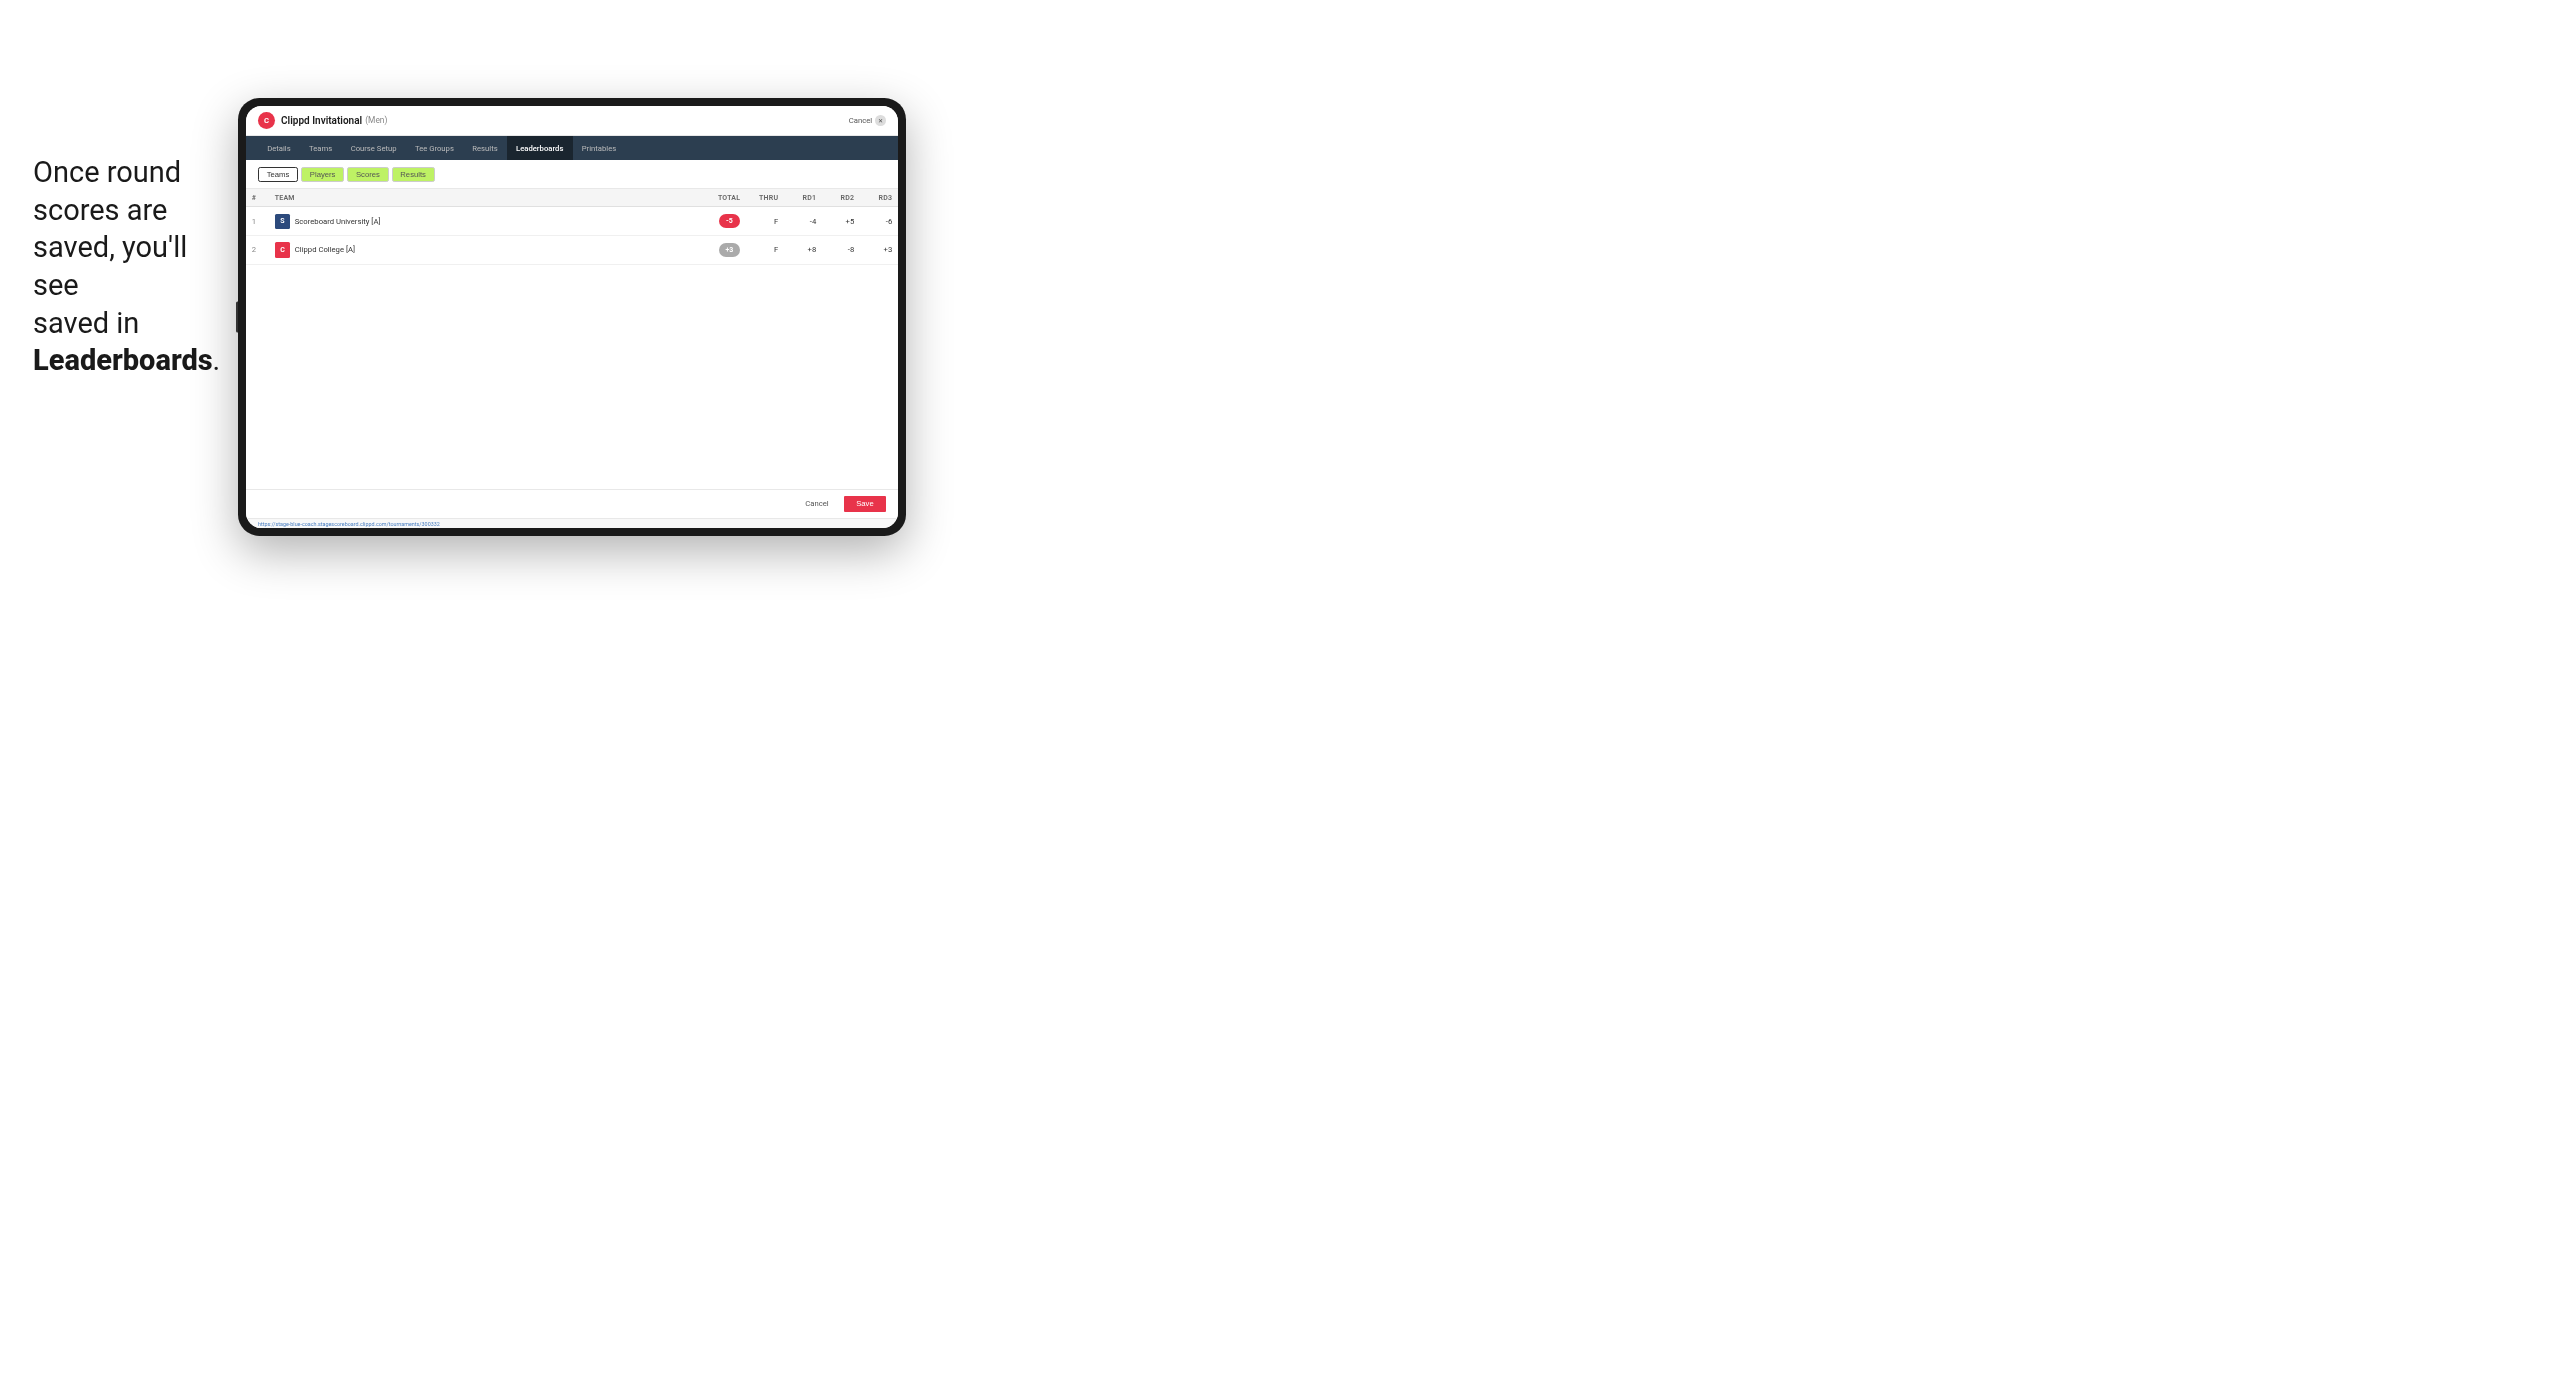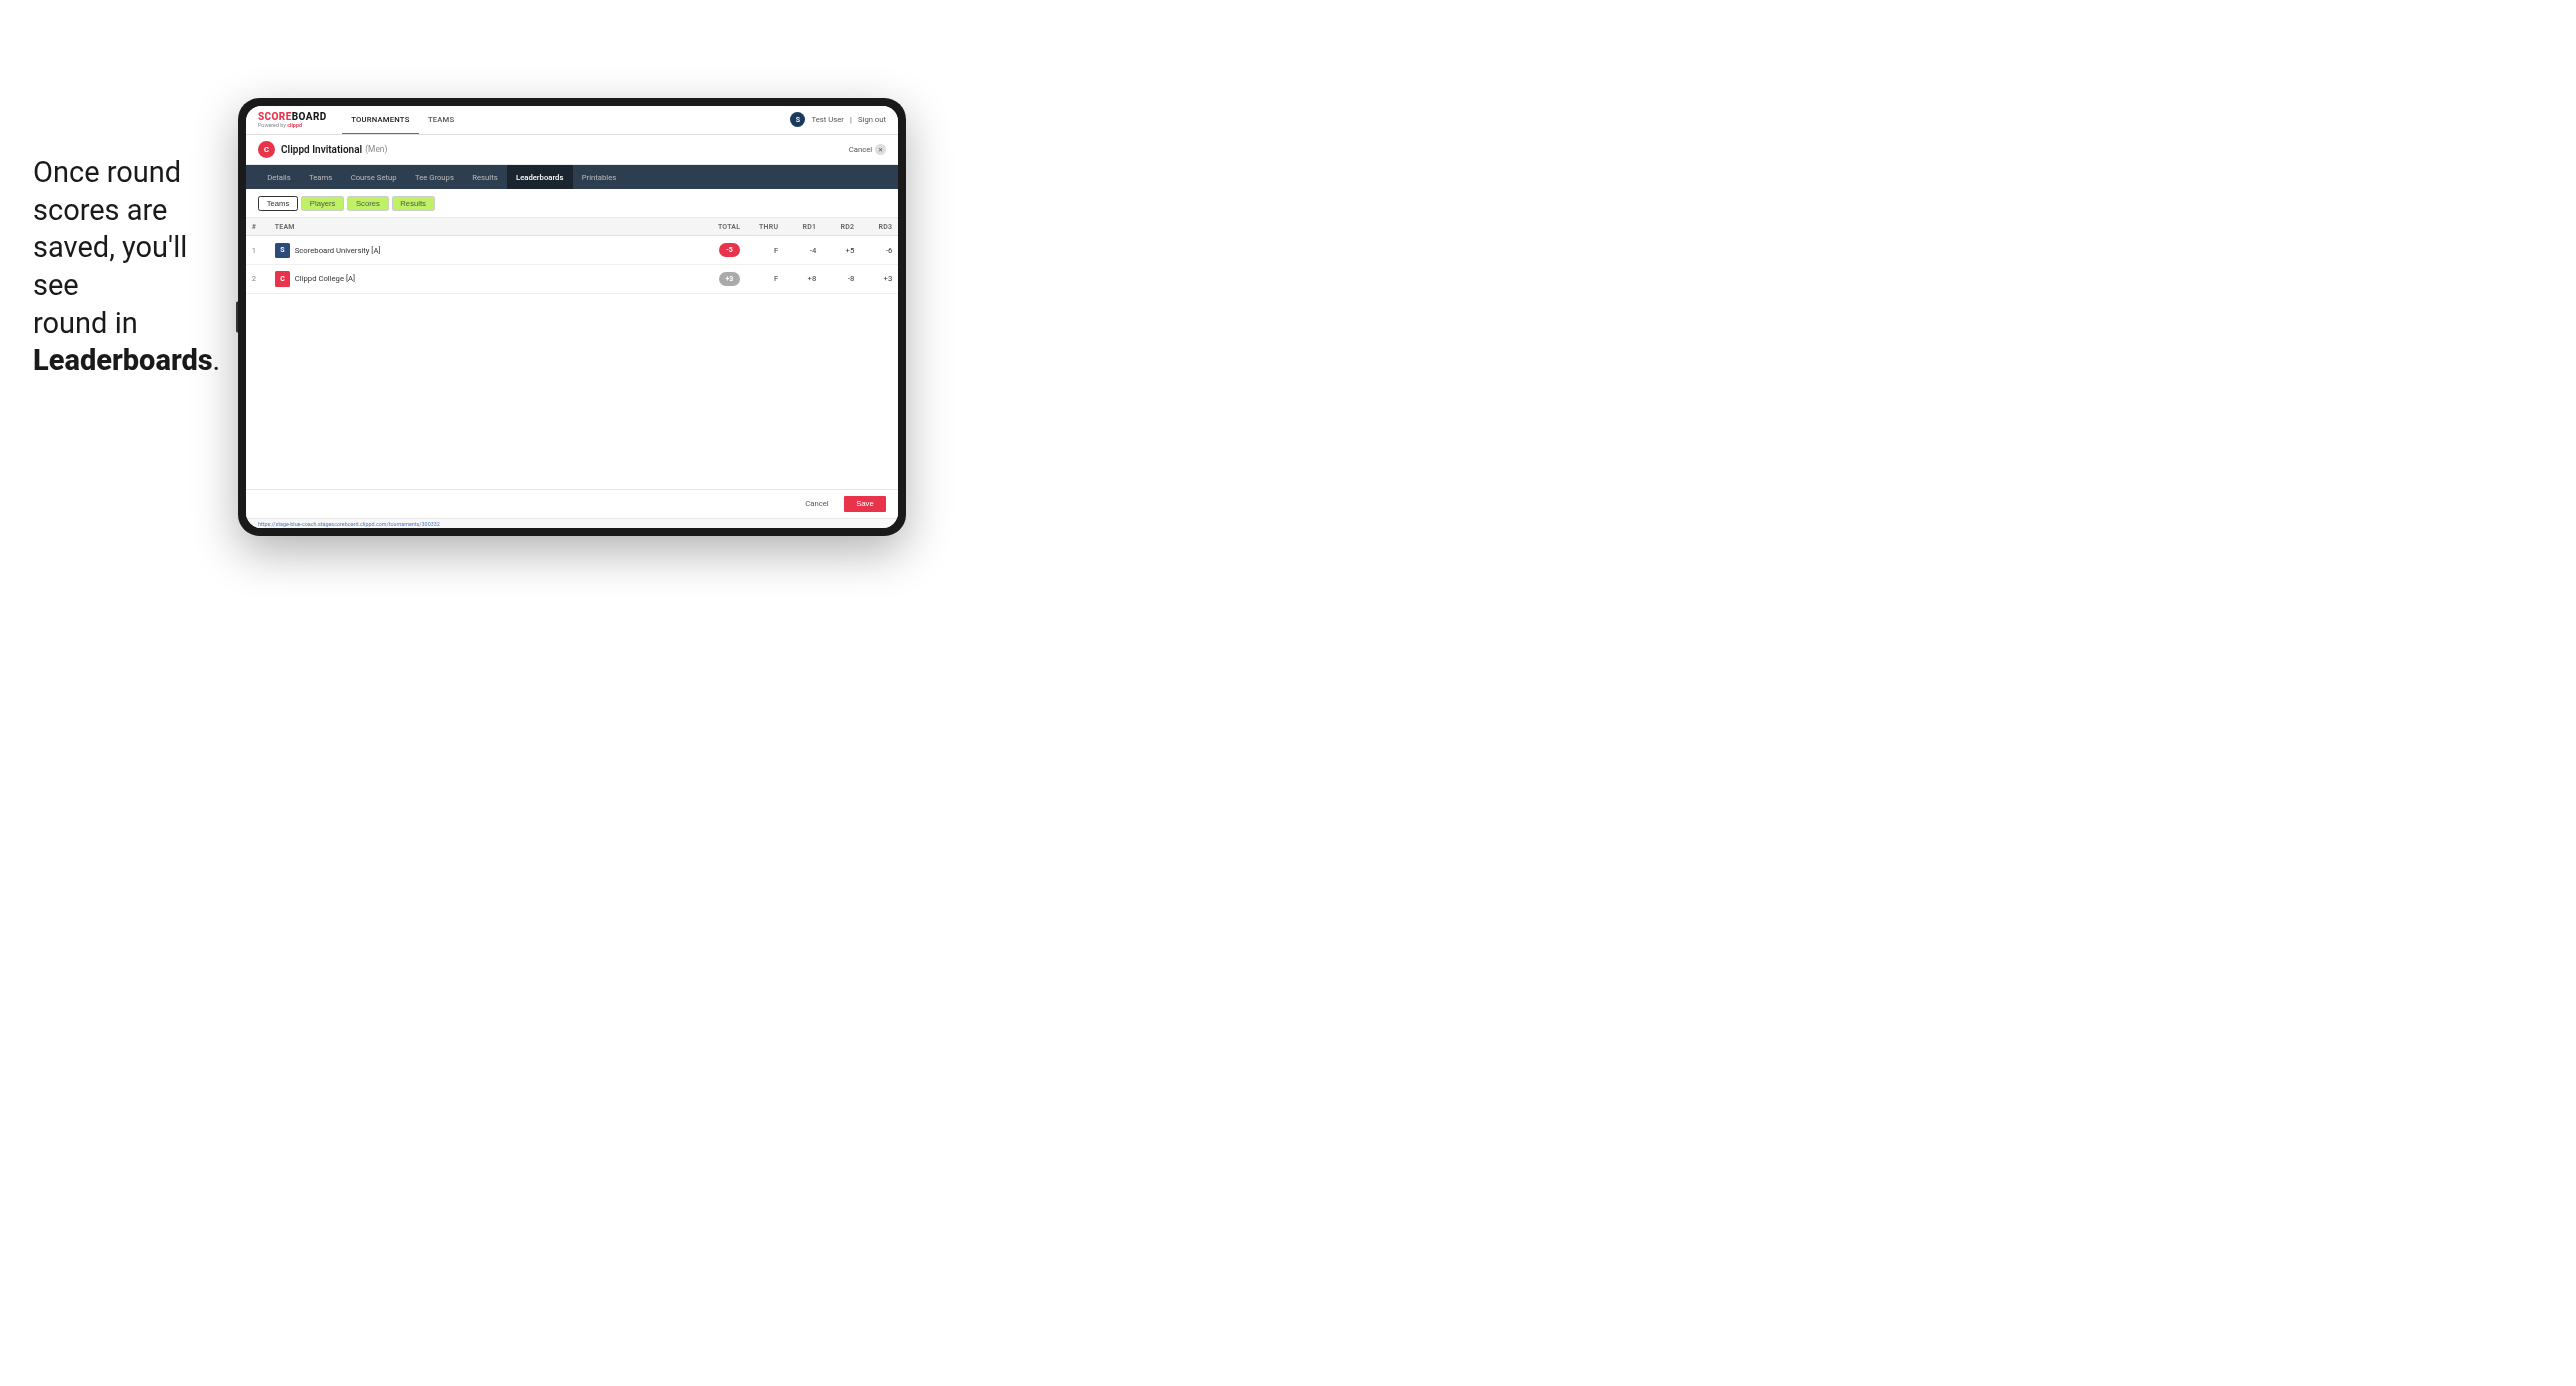--- a/index.html
+++ b/index.html
@@ -359,49 +359,29 @@
       border-radius: 1.5px 0 0 1.5px;
     }
   </style>
 </head>
 <body>
 
 <div class="left-text">
   <span>Once round</span><br>
   <span>scores are</span><br>
   <span>saved, you'll see</span><br>
-  <span>round in</span><br>
+  <span>saved in</span><br>
   <strong>Leaderboards</strong><span>.</span>
 </div>
 
 <div class="tablet-outer">
   <div class="tablet-side-btn"></div>
   <div class="tablet-inner">
     <div class="app">
 
-      <div class="top-nav">
-        <div class="logo-area">
-          <div class="logo-scoreboard">
-            <span style="color:#e8334a">SCORE</span>BOARD
-          </div>
-          <div class="logo-powered">
-            Powered by <span>clippd</span>
-          </div>
-        </div>
-        <div class="nav-links">
-          <div class="nav-link active">TOURNAMENTS</div>
-          <div class="nav-link">TEAMS</div>
-        </div>
-        <div class="nav-right">
-          <div class="user-avatar">S</div>
-          <span>Test User</span>
-          <span>|</span>
-          <span class="sign-out-link">Sign out</span>
-        </div>
-      </div>
 
       <div class="tournament-header">
         <div class="tournament-logo">C</div>
         <span class="tournament-name">Clippd Invitational</span>
         <span class="tournament-gender">(Men)</span>
         <div class="cancel-btn">
           <span>Cancel</span>
           <div class="cancel-x">✕</div>
         </div>
       </div>

